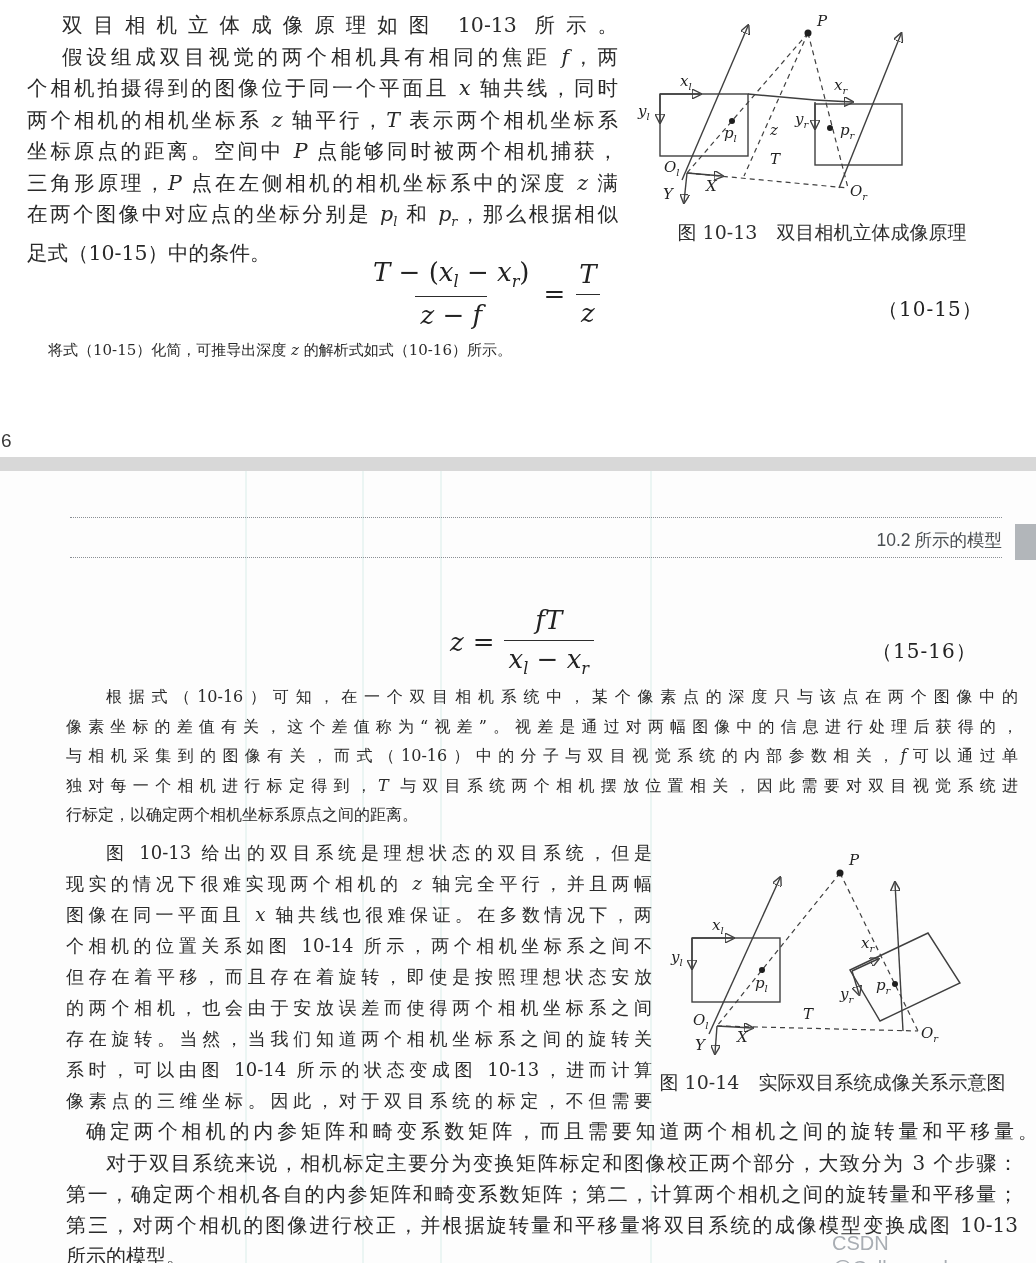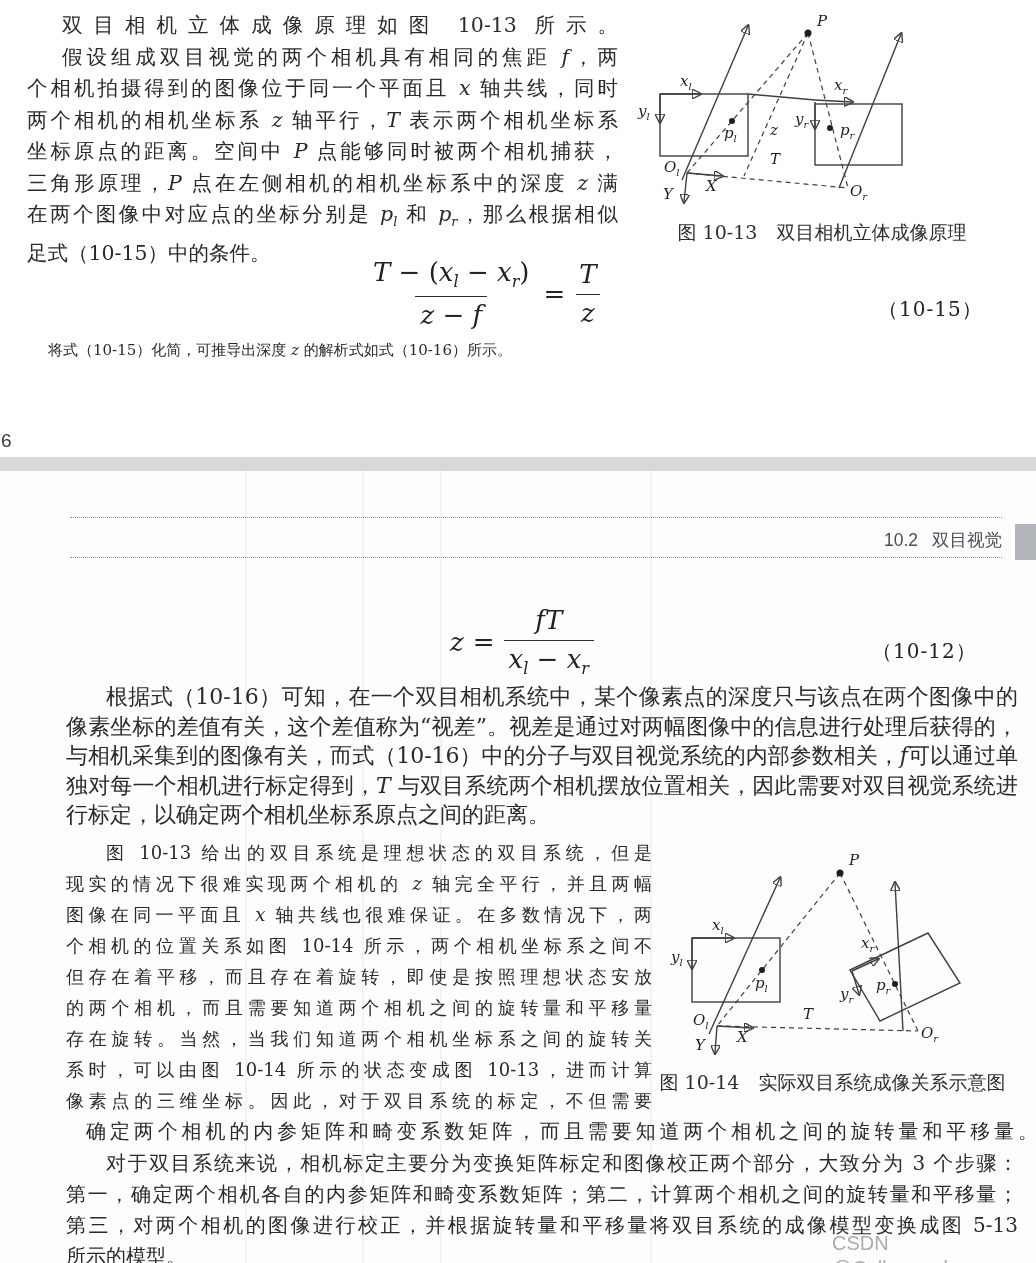--- a/index.html
+++ b/index.html
@@ -8,21 +8,21 @@
   .abs{position:absolute;}
   
   .tl{white-space:nowrap;}
   .blk .tl{white-space:normal;}
   .jl{text-align:justify;text-align-last:justify;}
   .ll{text-align:left;text-align-last:left;}
   .ind1{text-indent:35px;}
   .ind2{text-indent:40px;}
   .p1text{left:27px;top:10px;width:591px;font-size:20.5px;line-height:31.5px;}
   .p1after{left:48px;top:341px;font-size:15px;}
-  .p2para1{left:66px;top:682px;width:952px;font-size:22px;line-height:29.5px;}
+  .p2para1{left:66px;top:682px;width:952px;font-size:16px;line-height:29.5px;}
   .p2para2col{left:66px;top:837px;width:586px;font-size:18px;line-height:31px;}
   .p2para2full{left:50px;top:1116px;width:952px;font-size:20px;line-height:31px;margin-left:36px;}
   .p2para3{left:66px;top:1148px;width:952px;font-size:20px;line-height:31px;}
   i{font-style:italic;font-family:"DejaVu Serif",serif;}
   sub{font-size:0.62em;font-style:italic;}
   
   .eq{display:flex;align-items:center;font-size:26px;color:#222;}
   .frac{display:inline-flex;flex-direction:column;align-items:center;text-align:center;line-height:1.15;}
   .frac .num{padding:0 5px 4px;}
   .frac .den{border-top:1.4px solid #2c2c2c;padding:4px 5px 0;}
@@ -30,21 +30,21 @@
   .eqlabel{font-size:20px;color:#222;letter-spacing:1px;margin-top:12px;}
   
   .band{left:0;top:457px;width:1036px;height:14px;background:#d8d8d8;}
   .page2bg{left:0;top:471px;width:1036px;height:792px;background:#fdfdfd;}
   .vline{top:471px;height:792px;width:2px;background:rgba(145,205,195,0.16);}
   .pagenum{left:1px;top:430px;font-size:19px;color:#3a3a3a;font-family:"Liberation Sans",sans-serif;}
   
   .hline{height:0;border-top:1px dotted #8a8f94;}
   .htitle{left:702px;top:528px;width:300px;text-align:right;font-size:17.5px;color:#4a4e52;
           font-family:"Liberation Sans","DejaVu Sans",sans-serif;}
-  .htitle .sec{margin-right:14px;}
+  .htitle .sec{margin-right:4px;}
   .tab{left:1015px;top:524px;width:21px;height:36px;background:#b2b6ba;}
   
   .figcap{text-align:center;font-size:19px;color:#2e2e2e;margin-top:6px;}
   .fig line,.fig path,.fig rect,.fig polygon{stroke:#3f3f3f;stroke-width:1.4;fill:none;}
   .fig .dash{stroke-dasharray:5 4;stroke-width:1.2;}
   .fig circle{fill:#1e1e1e;stroke:none;}
   .fig text{font-family:"DejaVu Serif",serif;font-style:italic;font-size:15px;fill:#1f1f1f;
             stroke:none;}
   .fig .ss{font-size:10px;}
   .watermark{left:832px;top:1232px;font-size:20px;color:#a8adb3;
@@ -138,62 +138,62 @@
   <div class="abs page2bg"></div>
   <div class="abs vline" style="left:245px;"></div>
   <div class="abs vline" style="left:362px;"></div>
   <div class="abs vline" style="left:440px;"></div>
   <div class="abs vline" style="left:650px;"></div>
 
   <section>
 
     <div class="abs hline" style="left:70px;top:517px;width:932px;"></div>
     <div class="abs htitle">
-      <span class="sec">10.2</span><span>双目视觉</span>
+      <span class="sec">10.2</span><span>所示的模型</span>
     </div>
     <div class="abs hline" style="left:70px;top:557px;width:932px;"></div>
     <div class="abs tab"></div>
 
     <div class="abs eq" style="left:450px;top:606px;">
       <span><i>z</i></span>
       <span class="rel">=</span>
       <span class="frac">
         <span class="num"><i>f</i><i>T</i></span>
         <span class="den"><i>x</i><sub>l</sub> − <i>x</i><sub>r</sub></span>
       </span>
     </div>
-    <div class="abs eqlabel" style="left:872px;top:626px;">（10-12）</div>
+    <div class="abs eqlabel" style="left:872px;top:626px;">（15-16）</div>
 
     <div class="abs p2para1 blk">
       <div class="tl jl ind2">根据式（10-16）可知，在一个双目相机系统中，某个像素点的深度只与该点在两个图像中的</div>
       <div class="tl jl">像素坐标的差值有关，这个差值称为“视差”。视差是通过对两幅图像中的信息进行处理后获得的，</div>
       <div class="tl jl">与相机采集到的图像有关，而式（10-16）中的分子与双目视觉系统的内部参数相关，<i>f</i>可以通过单</div>
       <div class="tl jl">独对每一个相机进行标定得到，<i>T</i> 与双目系统两个相机摆放位置相关，因此需要对双目视觉系统进</div>
       <div class="tl ll">行标定，以确定两个相机坐标系原点之间的距离。</div>
     </div>
 
     <div class="abs p2para2col blk">
       <div class="tl jl ind2">图 10-13 给出的双目系统是理想状态的双目系统，但是</div>
       <div class="tl jl">现实的情况下很难实现两个相机的 <i>z</i> 轴完全平行，并且两幅</div>
       <div class="tl jl">图像在同一平面且 <i>x</i> 轴共线也很难保证。在多数情况下，两</div>
       <div class="tl jl">个相机的位置关系如图 10-14 所示，两个相机坐标系之间不</div>
       <div class="tl jl">但存在着平移，而且存在着旋转，即使是按照理想状态安放</div>
-      <div class="tl jl">的两个相机，而且需要知道两个相机之间的旋转量和平移量</div>
+      <div class="tl jl">的两个相机，也会由于安放误差而使得两个相机坐标系之间</div>
       <div class="tl jl">存在旋转。当然，当我们知道两个相机坐标系之间的旋转关</div>
       <div class="tl jl">系时，可以由图 10-14 所示的状态变成图 10-13，进而计算</div>
       <div class="tl jl">像素点的三维坐标。因此，对于双目系统的标定，不但需要</div>
     </div>
     <div class="abs p2para2full blk">
       <div class="tl jl">确定两个相机的内参矩阵和畸变系数矩阵，而且需要知道两个相机之间的旋转量和平移量。</div>
     </div>
 
     <div class="abs p2para3 blk">
       <div class="tl jl ind2">对于双目系统来说，相机标定主要分为变换矩阵标定和图像校正两个部分，大致分为 3 个步骤：</div>
       <div class="tl jl">第一，确定两个相机各自的内参矩阵和畸变系数矩阵；第二，计算两个相机之间的旋转量和平移量；</div>
-      <div class="tl jl">第三，对两个相机的图像进行校正，并根据旋转量和平移量将双目系统的成像模型变换成图 5-13</div>
+      <div class="tl jl">第三，对两个相机的图像进行校正，并根据旋转量和平移量将双目系统的成像模型变换成图 10-13</div>
       <div class="tl ll">所示的模型。</div>
     </div>
 
     <figure class="abs fig" style="left:645px;top:838px;width:375px;margin:0;">
       <svg width="375" height="222" viewBox="0 0 375 222">
         <defs>
           <marker id="ah14" viewBox="0 0 10 10" refX="8" refY="5" markerWidth="7" markerHeight="7" orient="auto">
             <path d="M0,0 L10,5 L0,10 z" fill="#3f3f3f" stroke="none"></path>
           </marker>
         </defs>

